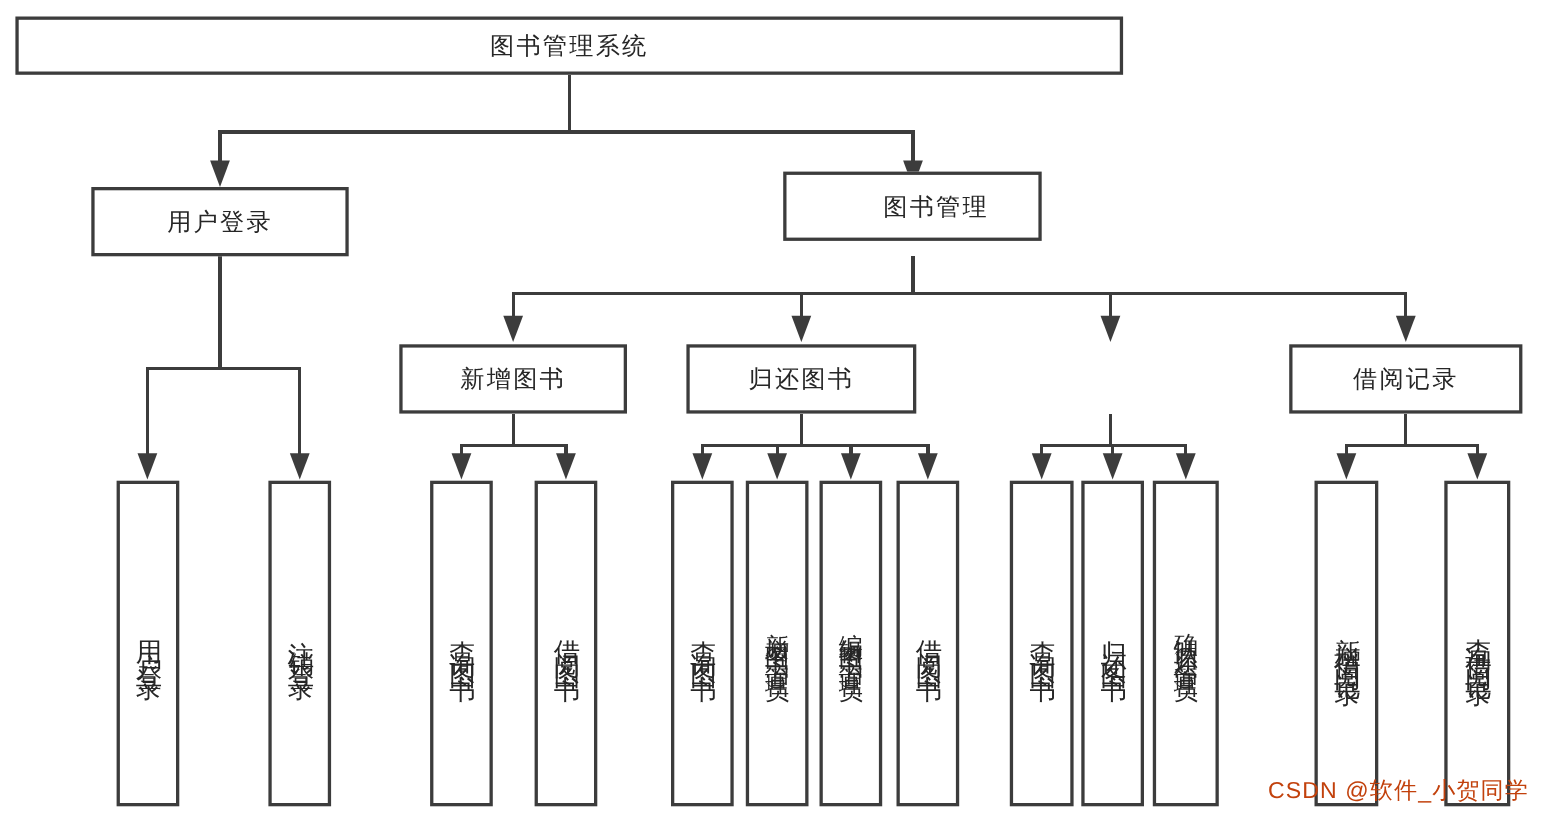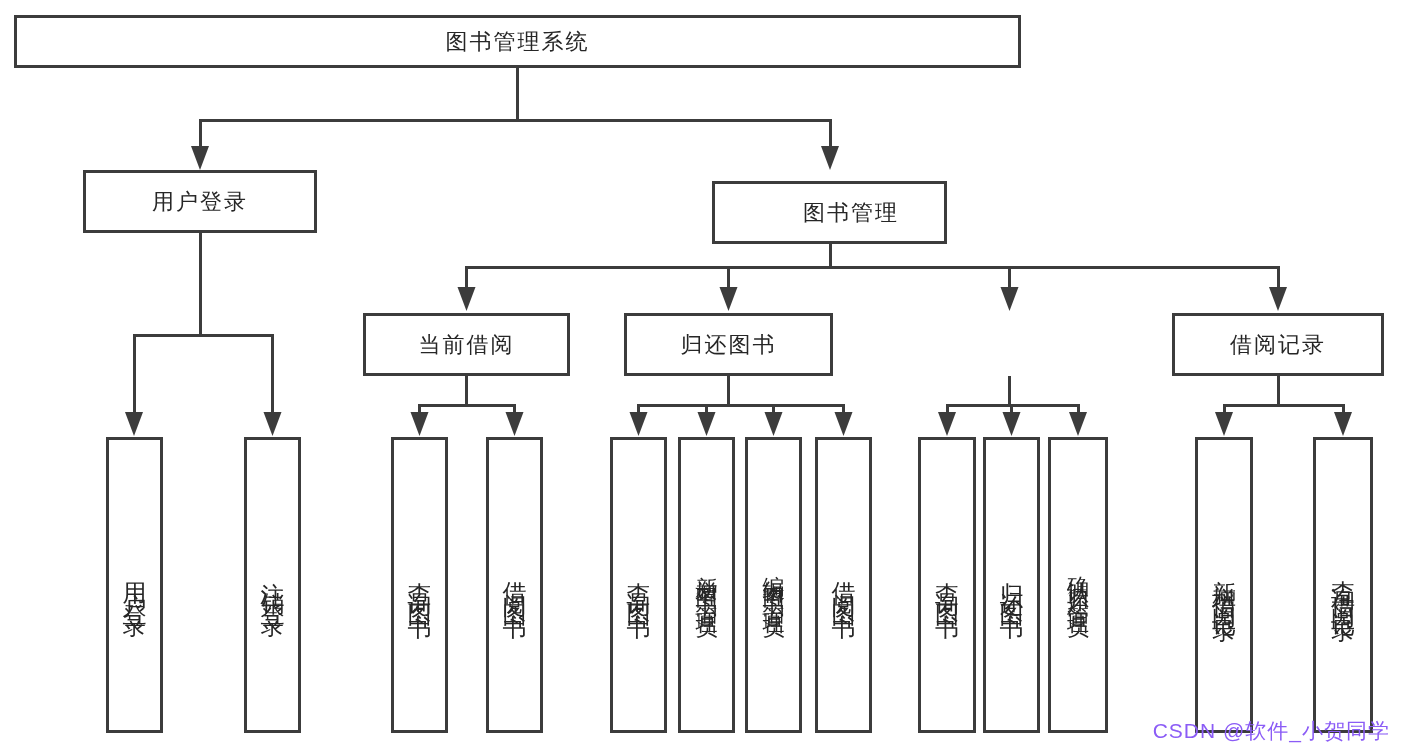--- a/index.html
+++ b/index.html
@@ -40,23 +40,23 @@
   }
   .leaf-short { font-size: 24px; }
   .leaf-short span { letter-spacing: 11px; }
   .leaf-mid { font-size: 24px; }
   .leaf-mid span { letter-spacing: 8px; }
   .leaf-long { font-size: 22px; }
   .leaf-long span { letter-spacing: 6px; }
   .watermark {
     position: absolute;
     right: 15px;
-    bottom: 2px;
+    bottom: 15px;
     z-index: 5;
-    color: #8b5cf6;
+    color: #c2410c;
     font-size: 21px;
     letter-spacing: 1px;
     white-space: nowrap;
   }
 </style>
 </head>
 <body>
 
 <div class="canvas">
 
@@ -130,26 +130,26 @@
     </g>
   </svg>
 
   <div class="node hbox" style="left:14px; top:15px; width:1007px; height:53px;">
     <span>图书管理系统</span>
   </div>
 
   <div class="node hbox" style="left:83px; top:170px; width:234px; height:63px;">
     <span>用户登录</span>
   </div>
-  <div class="node hbox" style="left:712px; top:181px; width:235px; height:63px;padding-left:43px;">
+  <div class="node hbox" style="left:712px; top:156px; width:235px; height:63px;padding-left:43px;">
     <span>图书管理</span>
   </div>
 
   <div class="node hbox" style="left:363px; top:313px; width:207px; height:63px;">
-    <span>当前借阅</span>
+    <span>新增图书</span>
   </div>
   <div class="node hbox" style="left:624px; top:313px; width:209px; height:63px;">
     <span>归还图书</span>
   </div>
   <div class="node hbox" style="left:1172px; top:313px; width:212px; height:63px;">
     <span>借阅记录</span>
   </div>
 
   <div class="node vbox leaf-short" style="left:106px; top:437px; width:57px; height:296px;">
     <span>用户登录</span>

